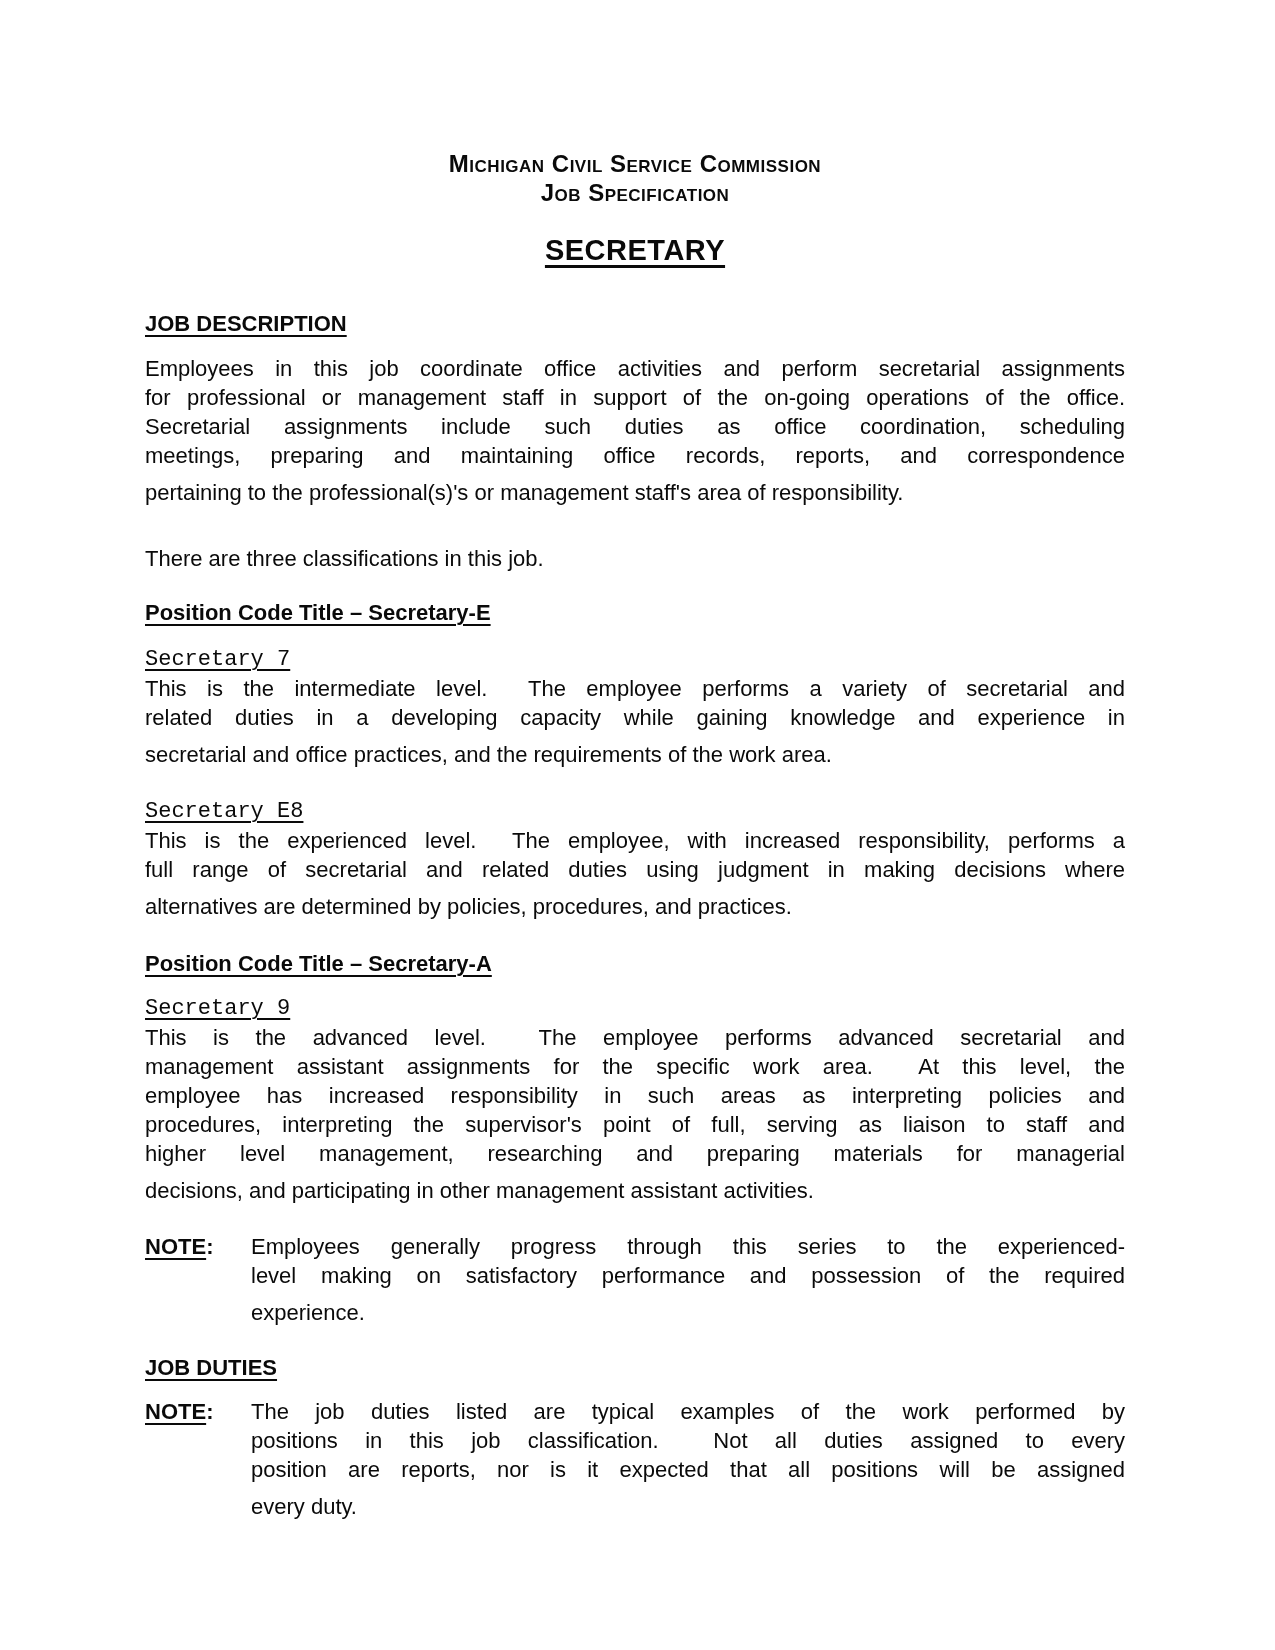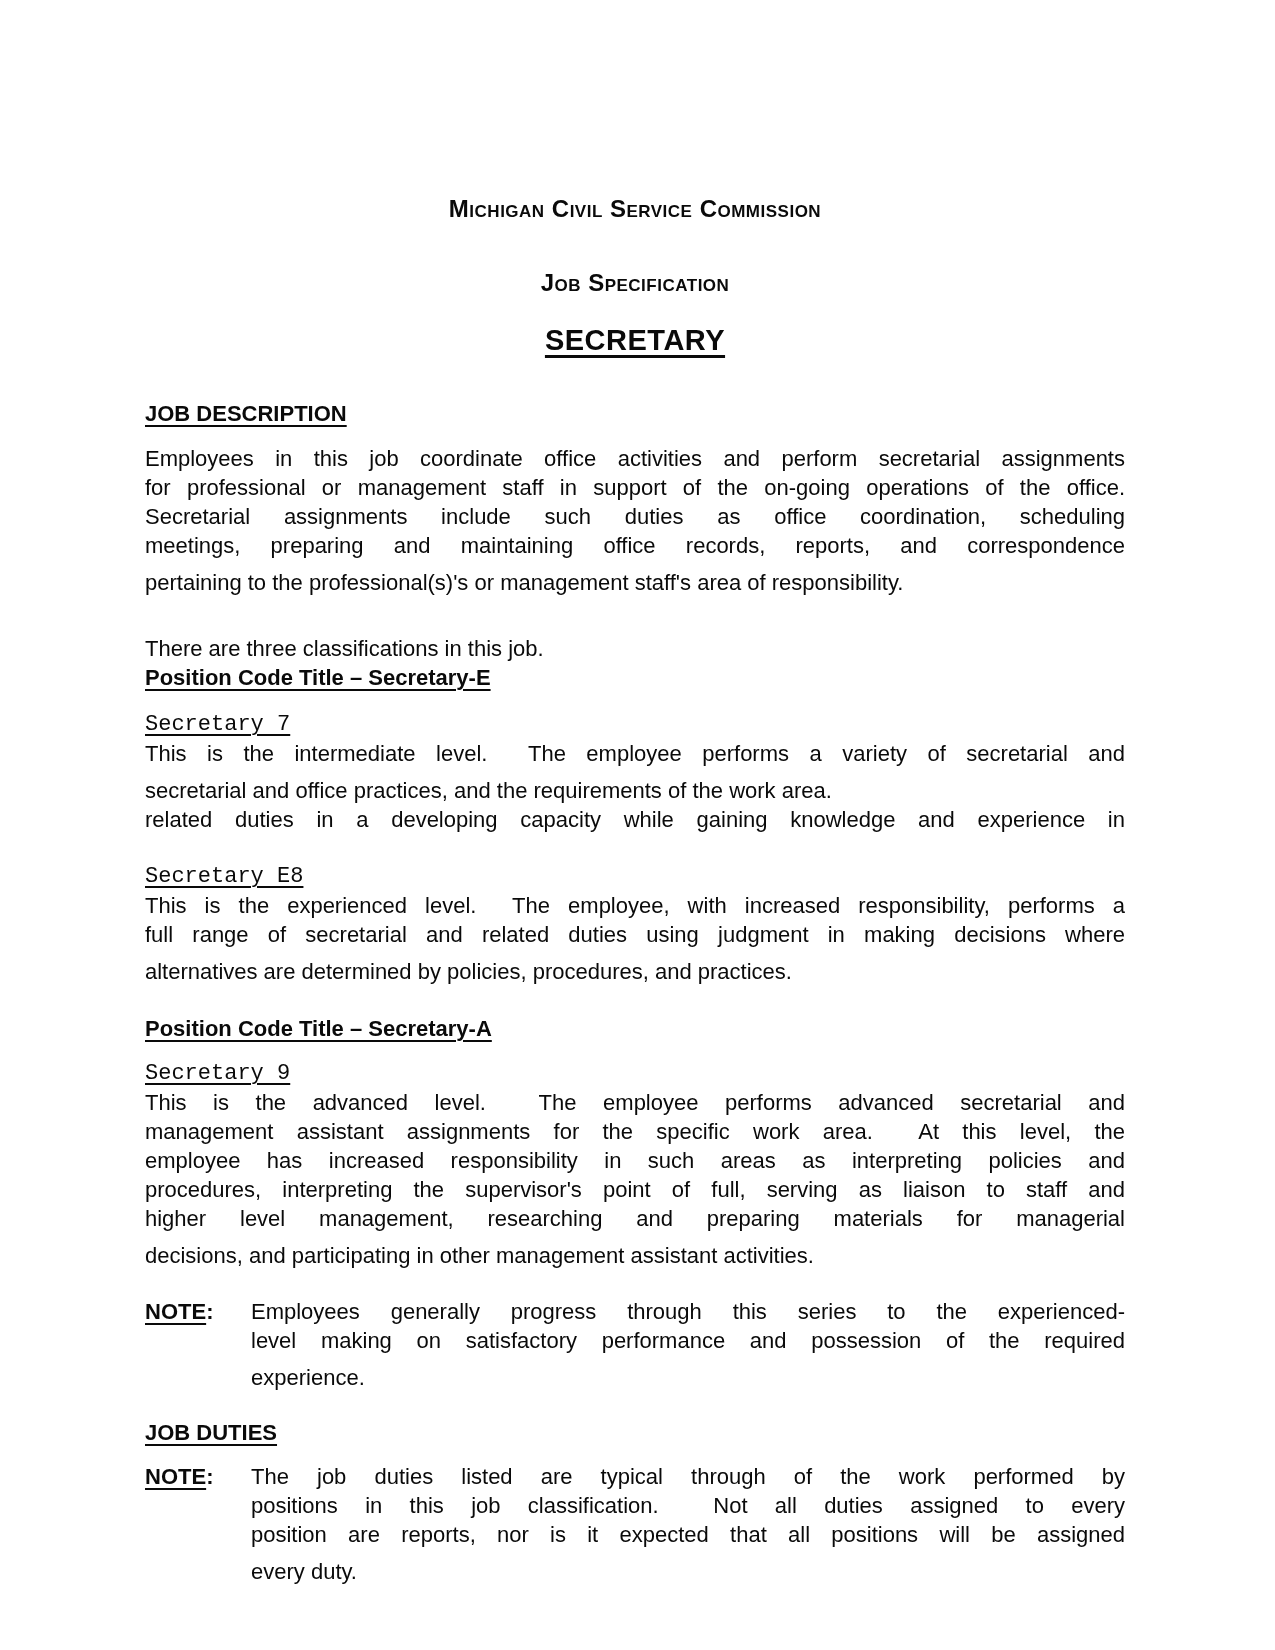--- a/index.html
+++ b/index.html
@@ -10,21 +10,21 @@
     background: #ffffff;
     color: #0a0a0a;
     font-family: "Liberation Sans", "DejaVu Sans", sans-serif;
     font-size: 22px;
     line-height: 29px;
     padding: 149px 150px 0 145px;
     position: relative;
     overflow: hidden;
   }
   .center { text-align: center; }
-  .sc { font-variant: small-caps; margin-top: 45px; }
+  .sc { font-variant: small-caps; }
   .doc-org, .doc-type {
     font-size: 24px;
     line-height: 29px;
     font-weight: bold;
     letter-spacing: 0.5px;
   }
   .doc-title {
     font-size: 29px;
     line-height: 34px;
     font-weight: bold;
@@ -53,21 +53,21 @@
   .note { position: relative; padding-left: 106px; }
   .note-label { position: absolute; left: 0; top: 0; font-weight: bold; }
   .note-label .nl-text {
     text-decoration: underline;
     text-decoration-thickness: 2px;
     text-underline-offset: 4px;
   }
   #jd-heading     { margin-top: 42px; }
   #jd-para        { margin-top: 16px; }
   #classifications{ margin-top: 37px; }
-  #pct-e          { }
+  #pct-e          { margin-top: 25px; }
   #sec7-name      { margin-top: 16px; }
   #sec-e8-name    { margin-top: 26px; }
   #pct-a          { margin-top: 28px; }
   #sec9-name      { margin-top: 14px; }
   #note1          { margin-top: 27px; }
   #duties-heading { margin-top: 26px; }
   #note2          { margin-top: 15px; }
 </style>
 </head>
 <body>
@@ -90,22 +90,22 @@
       <div class="jline last">pertaining to the professional(s)'s or management staff's area of responsibility.</div>
     </div>
 
   <div id="classifications">There are three classifications in this job.</div>
 
   <div id="pct-e"><span class="sec-h">Position Code Title – Secretary-E</span></div>
 
   <div id="sec7-name"><span class="name-h">Secretary 7</span></div>
   <div>
       <div class="jline">This is the intermediate level.&nbsp; The employee performs a variety of secretarial and</div>
+      <div class="jline">related duties in a developing capacity while gaining knowledge and experience in</div>
       <div class="jline last">secretarial and office practices, and the requirements of the work area.</div>
-      <div class="jline">related duties in a developing capacity while gaining knowledge and experience in</div>
     </div>
 
   <div id="sec-e8-name"><span class="name-h">Secretary E8</span></div>
   <div>
       <div class="jline">This is the experienced level.&nbsp; The employee, with increased responsibility, performs a</div>
       <div class="jline">full range of secretarial and related duties using judgment in making decisions where</div>
       <div class="jline last">alternatives are determined by policies, procedures, and practices.</div>
     </div>
 
   <div id="pct-a"><span class="sec-h">Position Code Title – Secretary-A</span></div>
@@ -127,20 +127,20 @@
         <div class="jline">level making on satisfactory performance and possession of the required</div>
         <div class="jline last">experience.</div>
       </div>
   </div>
 
   <div id="duties-heading"><span class="sec-h">JOB DUTIES</span></div>
 
   <div id="note2" class="note">
     <span class="note-label"><span class="nl-text">NOTE</span><span>:</span></span>
     <div>
-        <div class="jline">The job duties listed are typical through of the work performed by</div>
+        <div class="jline">The job duties listed are typical examples of the work performed by</div>
         <div class="jline">positions in this job classification.&nbsp; Not all duties assigned to every</div>
         <div class="jline">position are reports, nor is it expected that all positions will be assigned</div>
         <div class="jline last">every duty.</div>
       </div>
   </div>
 
 </div>
 
 </body></html>

